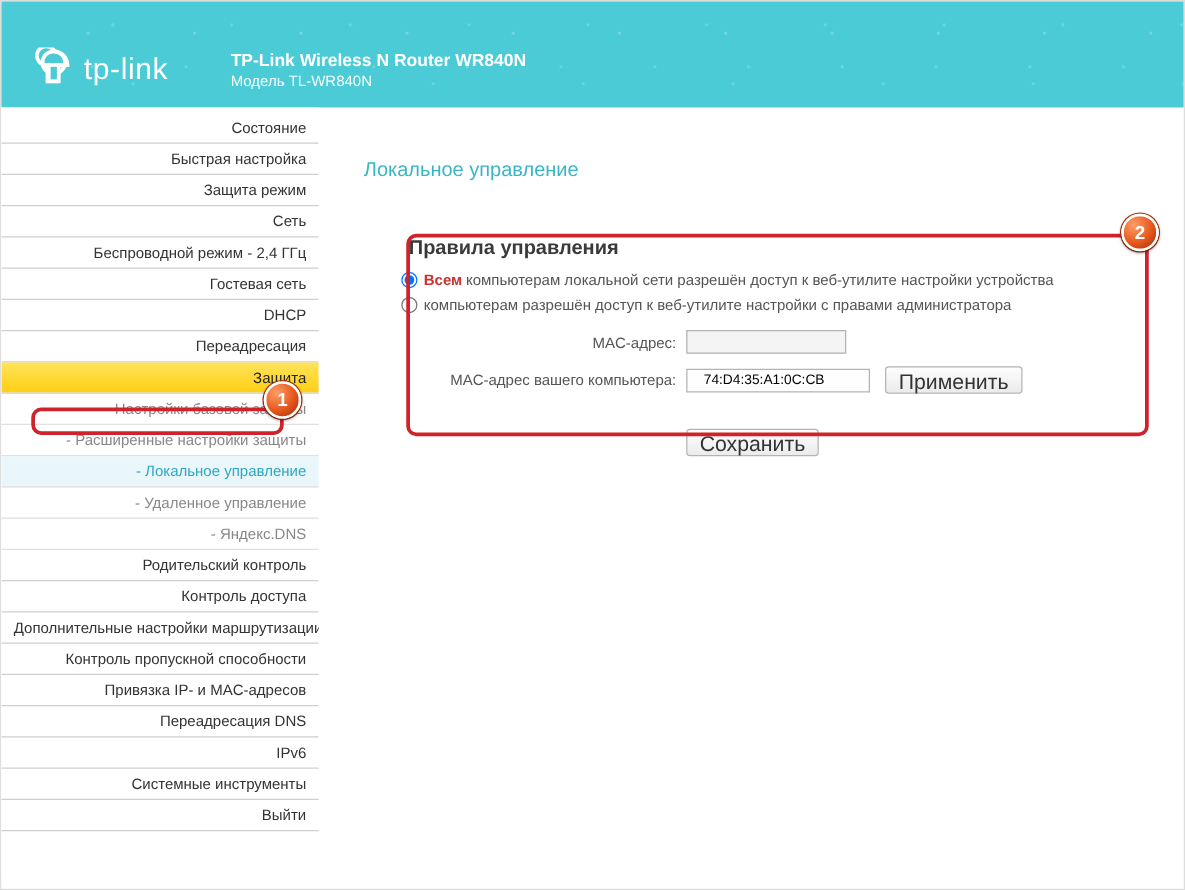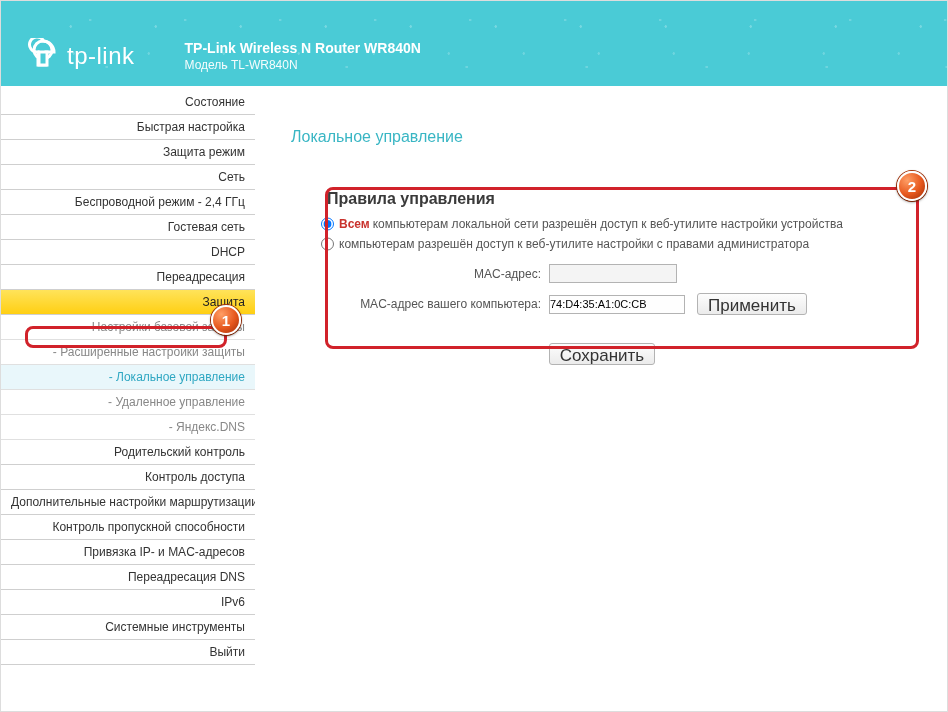--- a/index.html
+++ b/index.html
@@ -86,22 +86,22 @@
   .radio-row input { margin: 0 5px 0 0; }
   .highlight-all { color: #c9322d; font-weight: bold; margin-right: 3px; }
   .highlight-only { color: #c9322d; font-weight: bold; margin-right: 3px; }
   .form-row { display: flex; align-items: center; margin-top: 10px; }
   .form-row label { width: 236px; text-align: right; margin-right: 8px; color: #555; }
   .form-row input[type=text] {
     width: 128px; height: 19px; border: 1px solid #b3b3b3;
     background: #f4f4f4; font-size: 12px; padding: 0 4px;
   }
   .form-row .mac-value {
-    width: 136px; height: 19px; border: 1px solid #b3b3b3;
-    background: #fefefe; font-size: 11px; padding: 2px 0;
+    width: 147px; height: 19px; border: 1px solid #b3b3b3;
+    background: #fefefe; font-size: 11px; padding: 2px 13px;
     display: inline-flex; align-items: center;
   }
   .btn {
     border: 1px solid #b3b3b3; background: linear-gradient(#fdfdfd,#ebebeb);
     border-radius: 3px; padding: 2px 10px; font-size: 17px; color: #333;
     cursor: pointer; height: 22px;
   }
   .btn-apply { margin-left: 12px; }
   .btn-save-wrap { text-align: center; margin-top: 28px; }
 

